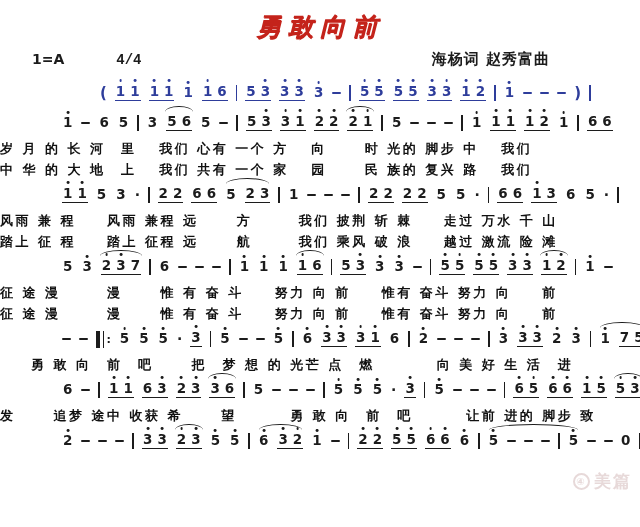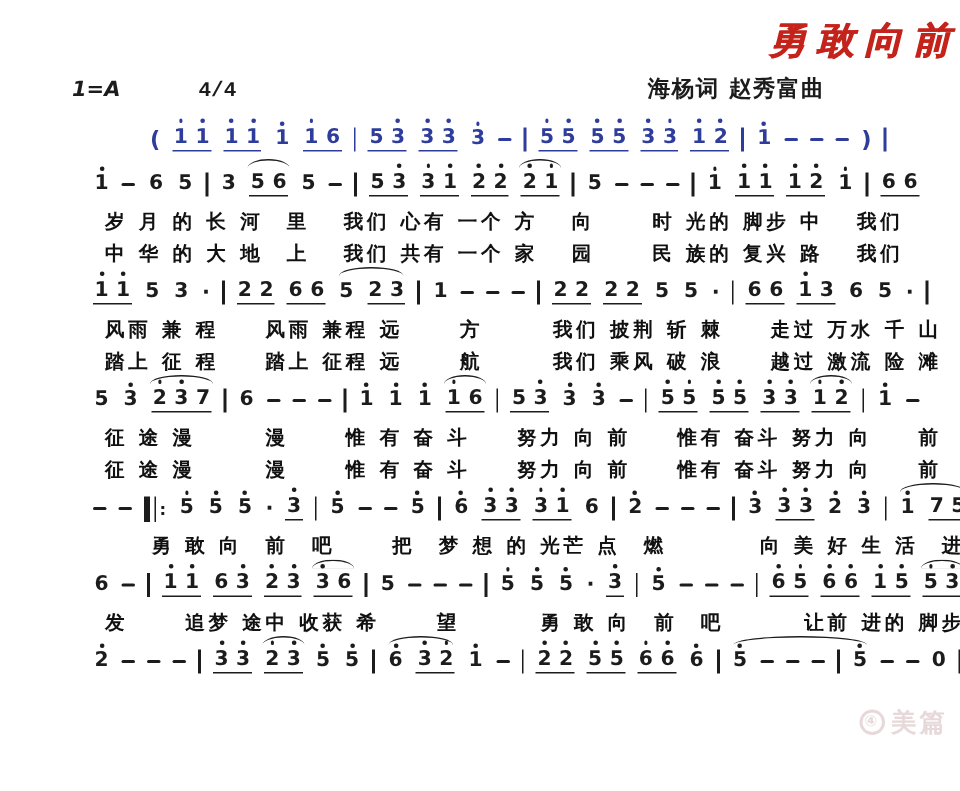--- a/index.html
+++ b/index.html
@@ -8,48 +8,48 @@
     background:#ffffff;
     font-family:"DejaVu Sans","Liberation Sans",sans-serif;
     color:#1c1c1c;
     overflow:hidden;
     position:relative;
   }
   .page { width:640px; height:527px; position:relative; padding-top:12px; }
 
   
   .title {
-    text-align:right;
+    text-align:center;
     font-family:"DejaVu Serif","Liberation Serif",serif;
     font-weight:bold; font-style:italic;
     font-size:25px; letter-spacing:7px;
     color:#c4231b;
     text-shadow:0.6px 0.6px 0 #c4231b;
     height:34px; line-height:30px;
   }
 
   
   .header { display:flex; align-items:baseline; font-weight:bold; font-size:14px; margin-top:4px; height:22px; }
-  .keysig  { margin-left:48px;font-style:italic; }
+  .keysig  { margin-left:32px; }
   .timesig { margin-left:52px;font-family:Liberation Mono, monospace; }
   .credits { margin-left:auto; margin-right:90px; font-size:15px; letter-spacing:1px;
              font-family:"DejaVu Sans","Liberation Sans",sans-serif; }
 
   
   #score { margin-top:6px; }
   .notation-line {
     display:flex; align-items:center; gap:8px;
     padding-left:62px; height:30px;
     font-weight:bold; font-size:13.5px; line-height:1;
     white-space:nowrap;
   }
   .notation-line.intro { padding-left:100px; }
 
   .lyrics-line {
-    padding-left:70px; height:21px; line-height:21px;
+    height:21px; line-height:21px;
     font-weight:bold; font-size:13px; letter-spacing:2.5px;
     white-space:pre; color:#111;
     font-family:"DejaVu Sans","Liberation Sans",sans-serif;
   }
 
   .bar { width:1.6px; height:16px; background:currentColor; flex:none; }
   .finalbar { display:inline-flex; gap:2.5px; align-items:center; flex:none; }
   .finalbar .thin  { width:1.6px; height:16px; background:currentColor; }
   .repbar { display:inline-flex; gap:2.5px; align-items:center; flex:none; }
   .repbar .thick { width:4px; height:17px; background:currentColor; }

